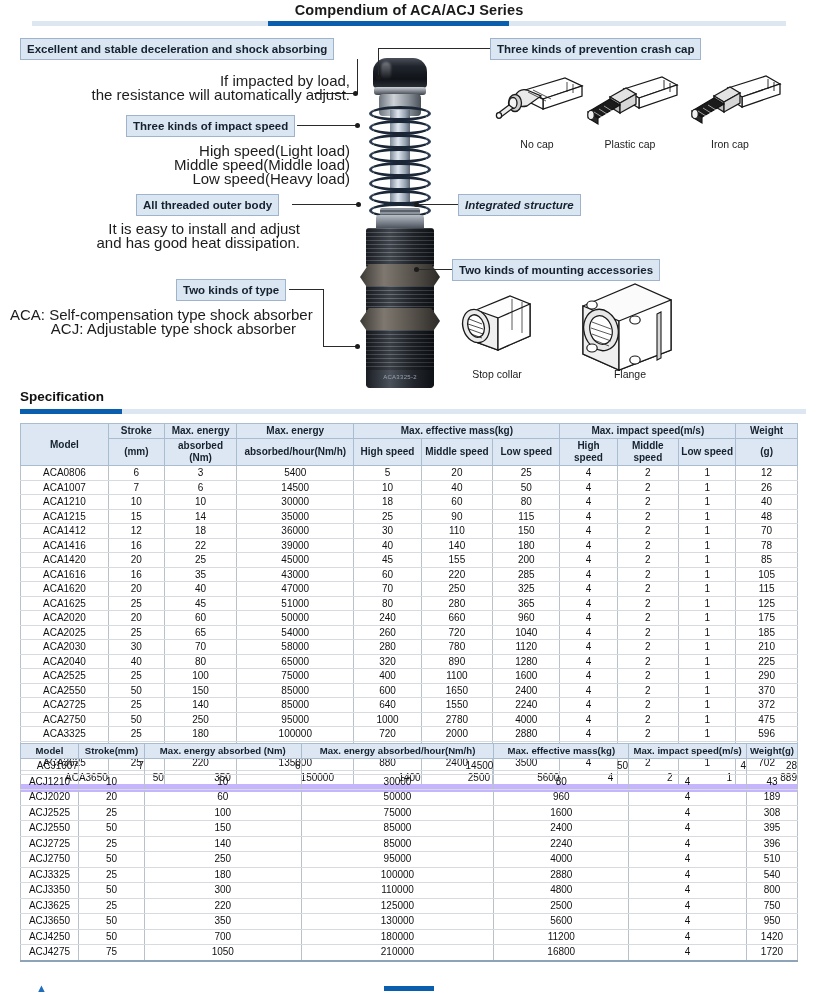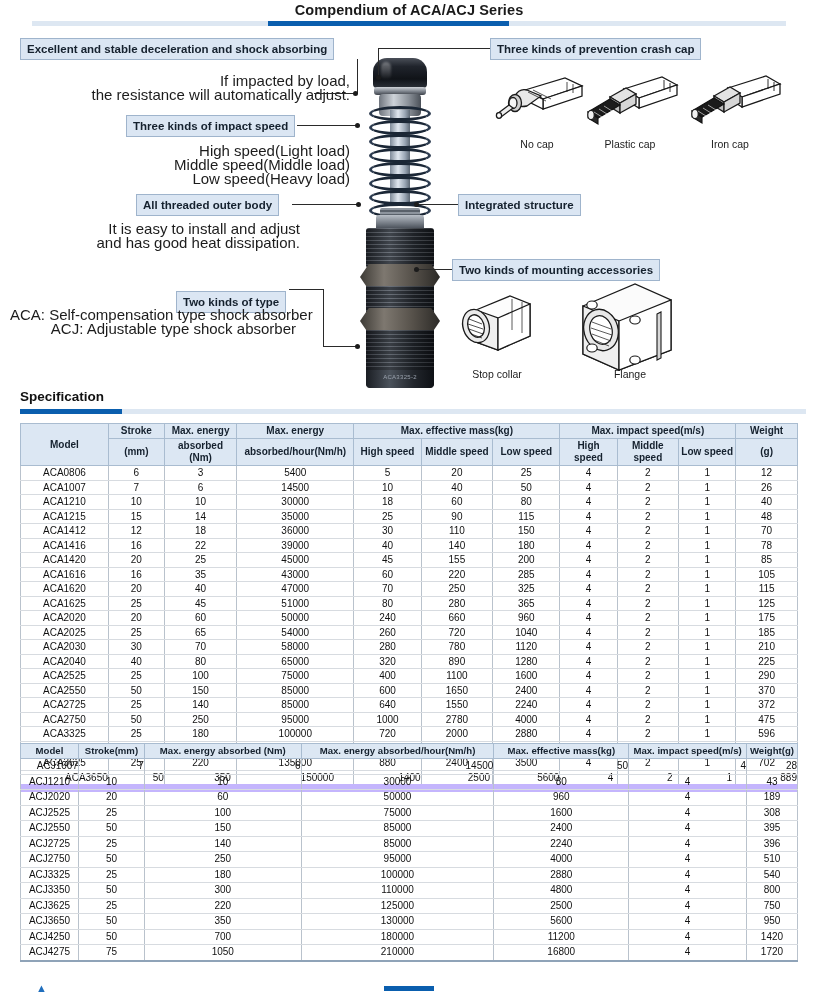--- a/index.html
+++ b/index.html
@@ -248,21 +248,21 @@
     <div class="subtext right" style="left:100px; top:128px; width:250px;">Middle speed(Middle load)</div>
     <div class="lead h" style="left:297px; top:95px; width:62px;"></div>
     <div class="dot" style="left:355px; top:93px;"></div>
 
     <div class="callout" style="left:136px; top:164px;">All threaded outer body</div>
     <div class="subtext right" style="left:70px; top:192px; width:230px;">It is easy to install and adjust</div>
     <div class="subtext right" style="left:70px; top:206px; width:230px;">and has good heat dissipation.</div>
     <div class="lead h" style="left:292px; top:174px; width:68px;"></div>
     <div class="dot" style="left:356px; top:172px;"></div>
 
-    <div class="callout" style="left:176px; top:261px;">Two kinds of type</div>
+    <div class="callout" style="left:176px; top:249px;">Two kinds of type</div>
     <div class="subtext right" style="left:10px; top:278px; width:290px;">ACA: Self-compensation type shock absorber</div>
     <div class="subtext right" style="left:6px; top:292px; width:290px;">ACJ: Adjustable type shock absorber</div>
     <div class="lead h" style="left:289px; top:259px; width:35px;"></div>
     <div class="lead v" style="left:323px; top:259px; height:57px;"></div>
     <div class="lead h" style="left:323px; top:316px; width:36px;"></div>
     <div class="dot" style="left:355px; top:314px;"></div>
 
     <div class="callout" style="left:490px; top:8px;">Three kinds of prevention crash cap</div>
     <div class="lead h" style="left:378px; top:18px; width:112px;"></div>
     <div class="lead v" style="left:378px; top:18px; height:29px;"></div>
@@ -335,21 +335,21 @@
             <path d="M26 33 L34 38"></path>
         </g>
         <g stroke="#1a1a1a" stroke-width="0.9" fill="none">
           <path d="M86 7 L86 17"></path>
             <path d="M92 10 L92 19"></path>
         </g>
       </svg>
     </div>
     <div class="cap-caption" style="left:680px; top:108px; width:100px;">Iron cap</div>
 
-    <div class="callout" style="left:458px; top:164px;">Integrated structure</div>
+    <div class="callout" style="left:458px; top:164px;font-style:italic;">Integrated structure</div>
     <div class="lead h" style="left:418px; top:174px; width:40px;"></div>
     <div class="dot" style="left:414px; top:172px;"></div>
 
     <div class="callout" style="left:452px; top:229px;">Two kinds of mounting accessories</div>
     <div class="lead h" style="left:418px; top:239px; width:34px;"></div>
     <div class="dot" style="left:414px; top:237px;"></div>
 
     <div class="cap-fig" style="left:452px; top:258px;">
       <svg width="90" height="80" viewBox="0 0 90 80">
         <g fill="#ffffff" stroke="#1a1a1a" stroke-width="1.3">

